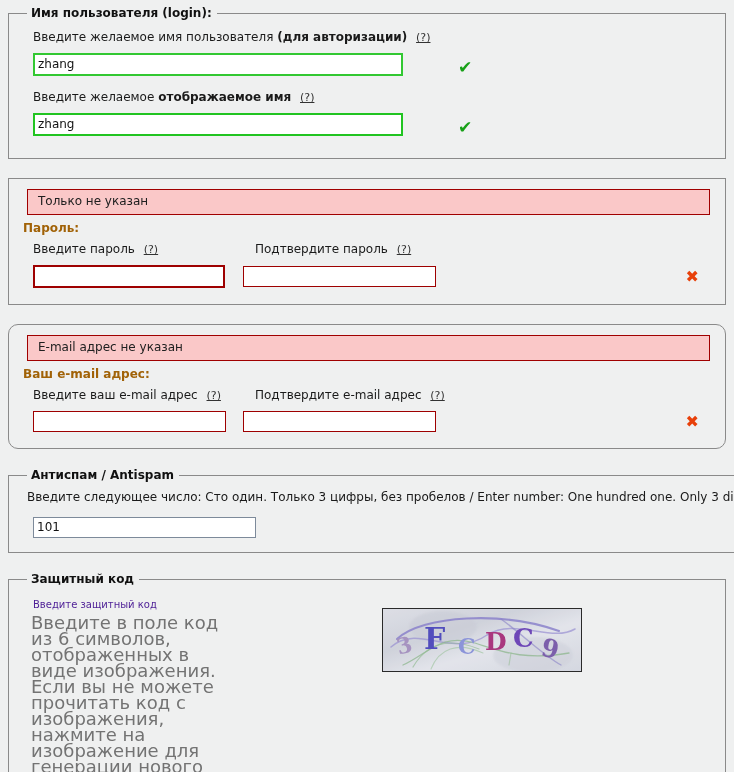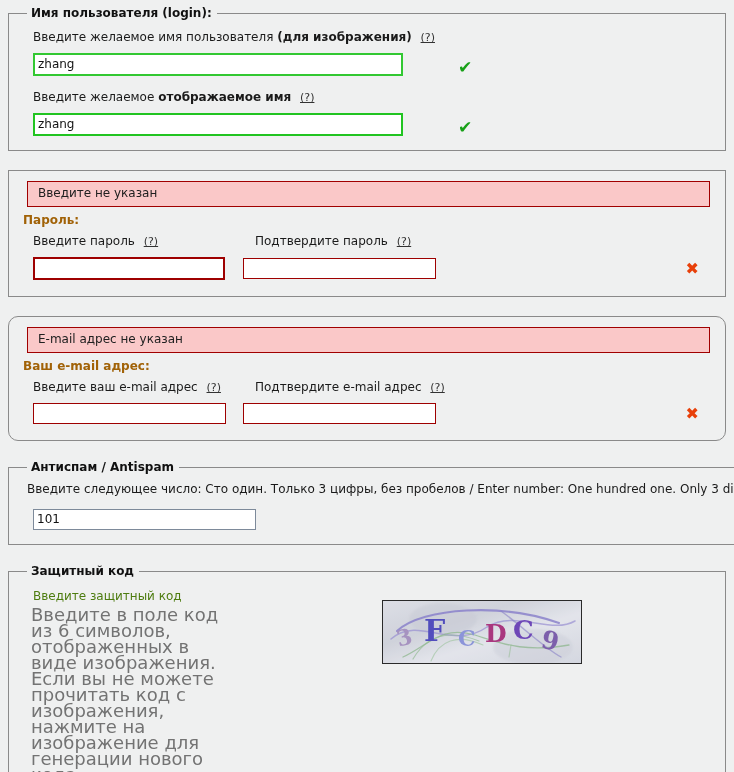--- a/index.html
+++ b/index.html
@@ -20,21 +20,21 @@
   .page { width: 734px; padding: 0; box-sizing: border-box; }
 
   fieldset {
     border: 1px solid #8a8a8a;
     margin: 0 8px 19px 8px;
     padding: 10px 12px 12px 12px;
     background: #eff0f0;
     box-sizing: border-box;
     position: relative;
   }
-  fieldset.fs-user     { margin-top: 6px; padding-bottom: 14px; }
+  fieldset.fs-user     { margin-top: 6px; padding-bottom: 22px; }
   fieldset.fs-pass     { padding-top: 9px; padding-bottom: 16px; }
   fieldset.fs-email    { padding-top: 9px; padding-bottom: 16px; border-radius: 10px; }
   fieldset.fs-spam     { padding-top: 8px;  padding-bottom: 14px; }
   fieldset.fs-captcha  { padding-top: 10px; padding-bottom: 12px; margin-bottom: 6px; }
 
   legend {
     font-weight: bold;
     font-size: 12px;
     color: #111;
     padding: 0 5px 0 4px;
@@ -146,22 +146,22 @@
     margin: 0 0 12px 6px;
     line-height: 15px;
     white-space: nowrap;
   }
   .spam-input-wrap { margin-left: 12px; }
 
   
   .captcha-body { display: flex; align-items: flex-start; }
   .captcha-left { width: 345px; padding-left: 10px; }
   .captcha-title {
-    font-size: 12px;
-    color: #4d7c0f;
+    font-size: 10px;
+    color: #4c1d95;
     margin: 0 0 2px 2px;
     line-height: 17px;
   }
   .captcha-desc {
     font-size: 18px;
     color: #737373;
     line-height: 16px;
     margin: 0 0 8px 0;
     width: 200px;
   }
@@ -180,21 +180,21 @@
 </head>
 <body>
 
 <div class="page">
 
   <fieldset class="fs-user">
     <legend>Имя пользователя (login):</legend>
 
     <div class="field-label">
       <span>Введите желаемое имя пользователя</span>
-      <span class="bold-seg">(для изображения)</span>
+      <span class="bold-seg">(для авторизации)</span>
       <span class="help-icon">(?)</span>
     </div>
 
     <div class="input-row-ok">
       <input type="text" class="inp-ok-focus" value="zhang" style="">
       <span class="ok-check">✔</span>
     </div>
 
     <div class="field-label">
       <span>Введите желаемое</span>
@@ -202,21 +202,21 @@
       <span class="help-icon">(?)</span>
     </div>
 
     <div class="input-row-ok">
       <input type="text" class="inp-ok" value="zhang" style="">
       <span class="ok-check">✔</span>
     </div>
   </fieldset>
 
   <fieldset class="fs-pass">
-    <div class="err-banner">Введите не указан</div>
+    <div class="err-banner">Только не указан</div>
 
     <div class="group-label">Пароль:</div>
 
     <div class="row-labels">
       <div class="field-label label-col1">
         <span>Введите пароль</span>
         <span class="help-icon">(?)</span>
       </div>
       <div class="field-label label-col2">
         <span>Подтвердите пароль</span>

